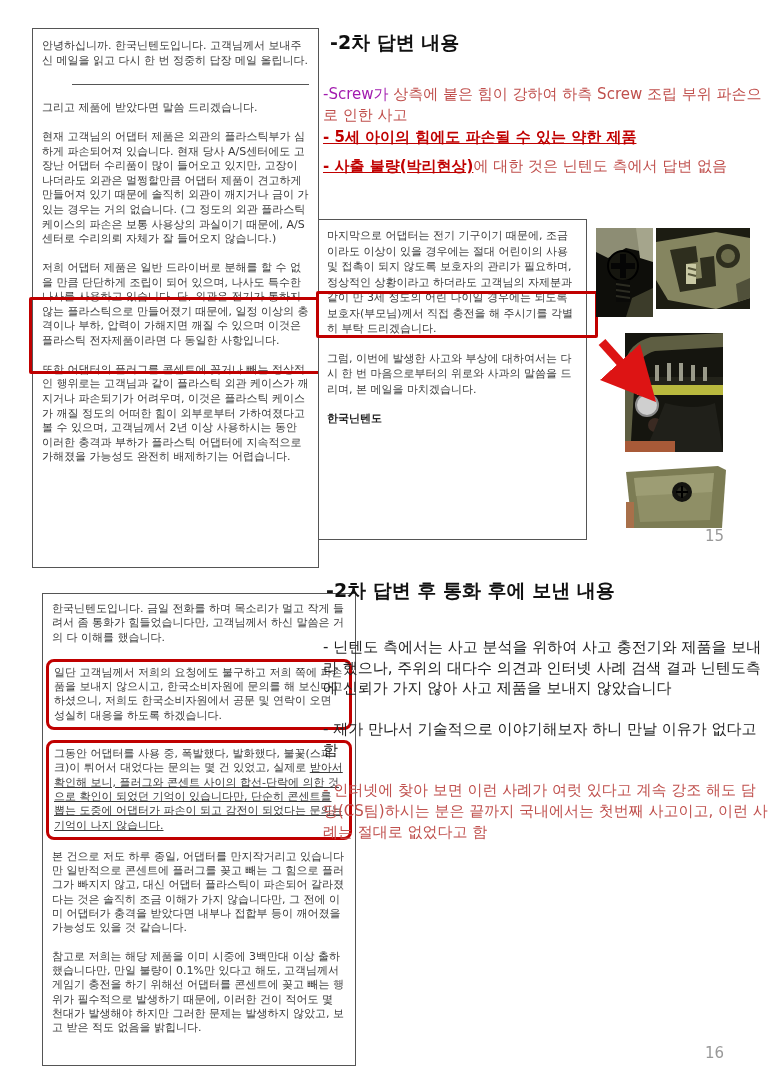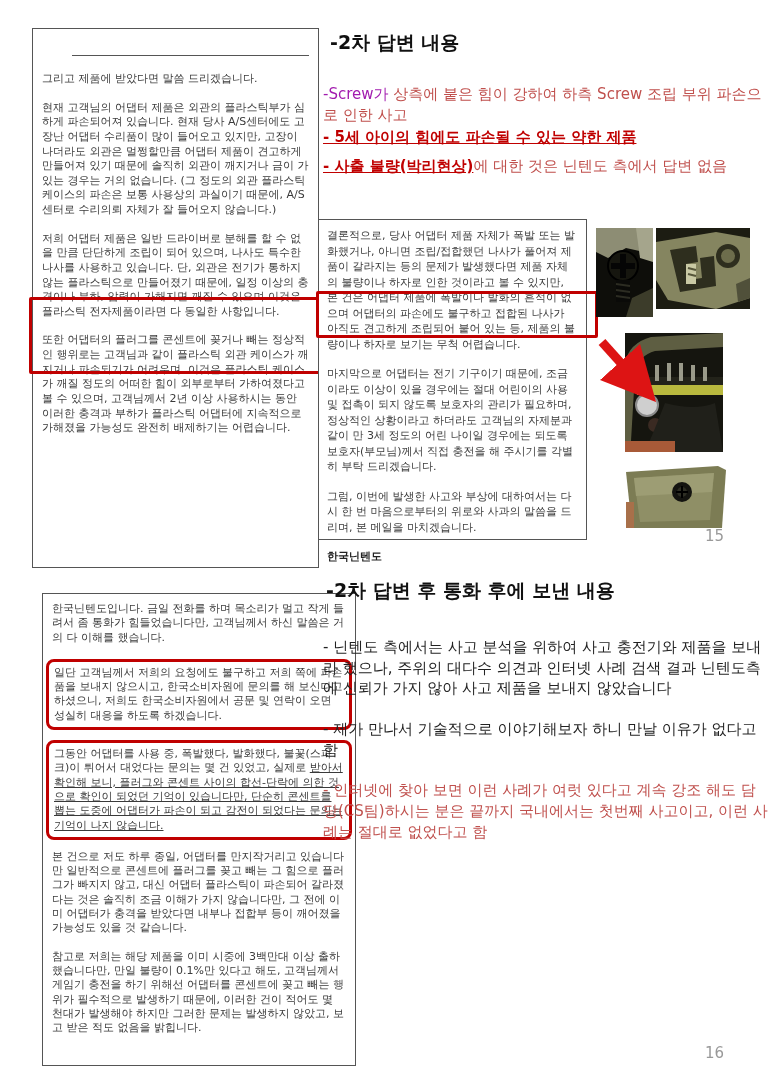--- a/index.html
+++ b/index.html
@@ -28,39 +28,39 @@
   
   .photo{position:absolute;overflow:hidden;}
   .pagenum{position:absolute;font-size:15px;color:#999;}
 </style>
 </head>
 <body>
 
 <div id="page">
 
   <div class="textbox" style="left:32px;top:28px;width:287px;height:540px;">
+    <p>안녕하십니까. 한국닌텐도입니다. 고객님께서 보내주신 메일을 읽고 다시 한 번 정중히 답장 메일 올립니다.</p>
     <hr class="divider">
     <p>그리고 제품에 받았다면 말씀 드리겠습니다.</p>
     <p>현재 고객님의 어댑터 제품은 외관의 플라스틱부가 심하게 파손되어져 있습니다. 현재 당사 A/S센터에도 고장난 어댑터 수리품이 많이 들어오고 있지만, 고장이 나더라도 외관은 멀쩡할만큼 어댑터 제품이 견고하게 만들어져 있기 때문에 솔직히 외관이 깨지거나 금이 가 있는 경우는 거의 없습니다. (그 정도의 외관 플라스틱 케이스의 파손은 보통 사용상의 과실이기 때문에, A/S센터로 수리의뢰 자체가 잘 들어오지 않습니다.)</p>
     <p>저희 어댑터 제품은 일반 드라이버로 분해를 할 수 없을 만큼 단단하게 조립이 되어 있으며, 나사도 특수한 나사를 사용하고 있습니다. 단, 외관은 전기가 통하지 않는 플라스틱으로 만들어졌기 때문에, 일정 이상의 충격이나 부하, 압력이 가해지면 깨질 수 있으며 이것은 플라스틱 전자제품이라면 다 동일한 사항입니다.</p>
     <p>또한 어댑터의 플러그를 콘센트에 꽂거나 빼는 정상적인 행위로는 고객님과 같이 플라스틱 외관 케이스가 깨지거나 파손되기가 어려우며, 이것은 플라스틱 케이스가 깨질 정도의 어떠한 힘이 외부로부터 가하여졌다고 볼 수 있으며, 고객님께서 2년 이상 사용하시는 동안 이러한 충격과 부하가 플라스틱 어댑터에 지속적으로 가해졌을 가능성도 완전히 배제하기는 어렵습니다.</p>
   </div>
 
   <div class="hl-box" style="left:29px;top:297px;width:292px;height:71px;"></div>
 
   <div class="heading" style="left:330px;top:30px;">-2차 답변 내용</div>
 
   <div class="bullets" style="left:323px;top:84px;width:442px;">
     <p style="margin-bottom:2px;"><span class="blk">-Screw가</span><span class="red"> 상측에 붙은 힘이 강하여 하측 Screw 조립 부위 파손으로 인한 사고</span></p>
     <p style="margin-bottom:8px;"><span class="strong-red">- 5세 아이의 힘에도 파손될 수 있는 약한 제품</span></p>
     <p><span class="strong-red">- 사출 불량(박리현상)</span><span class="red">에 대한 것은 닌텐도 측에서 답변 없음</span></p>
   </div>
 
   <div class="textbox" style="left:318px;top:219px;width:269px;height:321px;line-height:1.41;padding:8px 8px;">
-    <p>결론적으로, 당사 어댑터 제품 자체가 폭발 또는 발화했거나, 아니면 조립/접합했던 나사가 풀어져 제품이 갈라지는 등의 문제가 발생했다면 제품 자체의 불량이나 하자로 인한 것이라고 볼 수 있지만, 본 건은 어댑터 제품에 폭발이나 발화의 흔적이 없으며 어댑터의 파손에도 불구하고 접합된 나사가 아직도 견고하게 조립되어 붙어 있는 등, 제품의 불량이나 하자로 보기는 무척 어렵습니다.</p>
     <p>마지막으로 어댑터는 전기 기구이기 때문에, 조금이라도 이상이 있을 경우에는 절대 어린이의 사용 및 접촉이 되지 않도록 보호자의 관리가 필요하며, 정상적인 상황이라고 하더라도 고객님의 자제분과 같이 만 3세 정도의 어린 나이일 경우에는 되도록 보호자(부모님)께서 직접 충전을 해 주시기를 각별히 부탁 드리겠습니다.</p>
     <p>그럼, 이번에 발생한 사고와 부상에 대하여서는 다시 한 번 마음으로부터의 위로와 사과의 말씀을 드리며, 본 메일을 마치겠습니다.</p>
     <p class="sig">한국닌텐도</p>
   </div>
 
   <div class="hl-box" style="left:316px;top:291px;width:276px;height:41px;"></div>
 
   <div class="photo" style="left:596px;top:228px;width:57px;height:89px;">
     <svg width="57" height="89" xmlns="http://www.w3.org/2000/svg">
       <rect width="57" height="89" fill="#0e0e0a"></rect>

